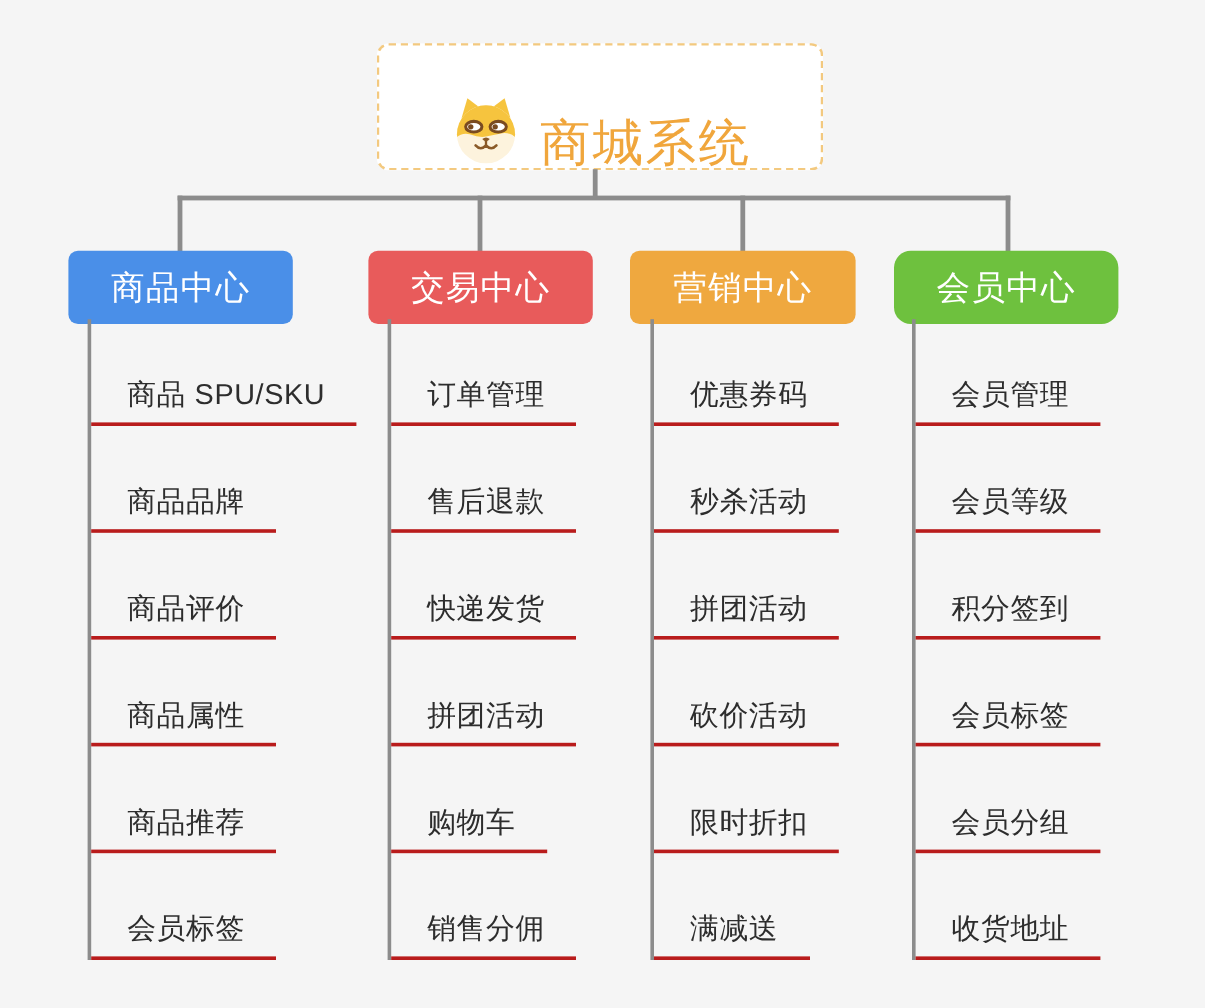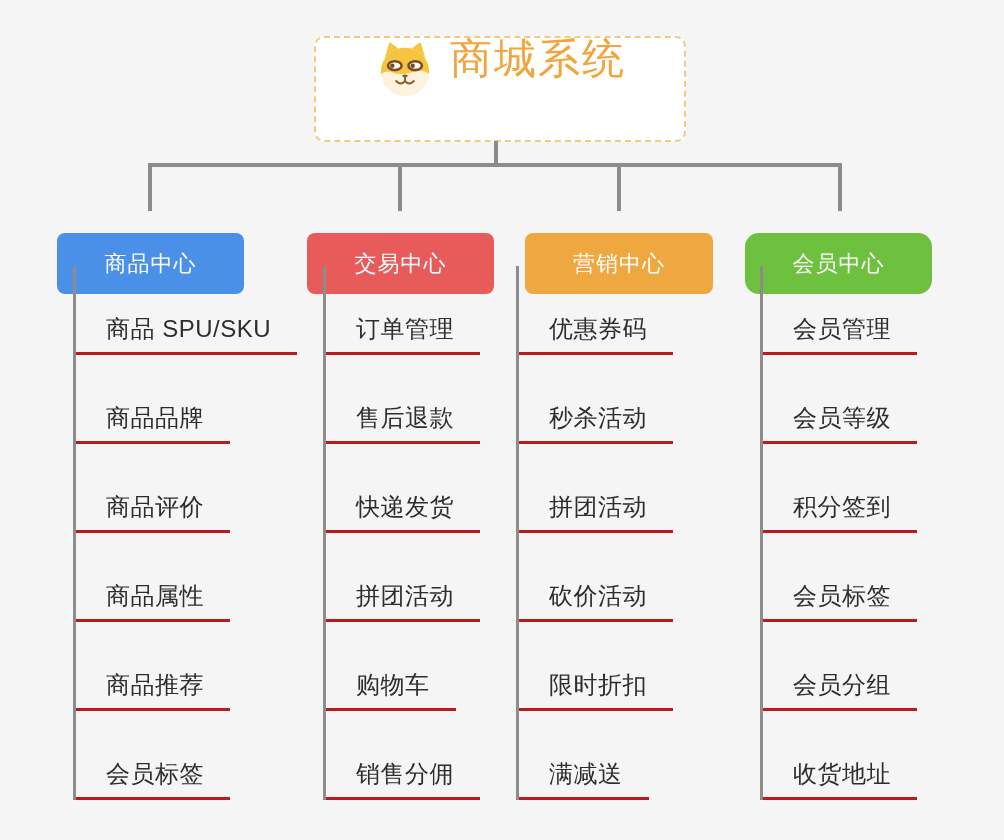--- a/index.html
+++ b/index.html
@@ -14,21 +14,21 @@
     overflow:hidden;
   }
   
   .root-node{
     position:absolute;left:314px;top:36px;
     width:372px;height:106px;
     box-sizing:border-box;
     background:#ffffff;
     border:2px dashed #f3c97f;
     border-radius:10px;
-    display:flex;align-items:flex-start;justify-content:center;
+    display:flex;align-items:flex-end;justify-content:center;
     gap:14px;
   }
   .root-title{
     font-size:42px;
     font-weight:500;
     color:#f0a63c;
     letter-spacing:2px;
     line-height:1;
   }
   .dog-icon{display:block;}
@@ -41,39 +41,38 @@
   .drop-1{left:398px;}
   .drop-2{left:617px;}
   .drop-3{left:838px;}
   
   .branch-box{
     position:absolute;top:209px;
     width:187px;height:61px;
     border-radius:8px;
     display:flex;align-items:center;justify-content:center;
     color:#ffffff;
-    font-size:22px;
+    font-size:28px;
     letter-spacing:1px;
-    margin-top:24px;
   }
   .branch-0{left:57px;}
   .branch-1{left:307px;}
   .branch-2{left:525px;width:188px;}
   .branch-3{left:745px;}
   
   .branch-list{
     position:absolute;top:266px;
     margin:0;padding:0;list-style:none;
     border-left:3px solid #8c8c8c;
     height:534px;
     box-sizing:content-box;
   }
   .list-0{left:73px;}
   .list-1{left:323px;}
-  .list-2{left:516px;}
+  .list-2{left:542px;}
   .list-3{left:760px;}
   .branch-list li{
     box-sizing:border-box;
     height:89px;
     width:-moz-fit-content;
     width:fit-content;
     display:flex;align-items:flex-end;
     padding:0 26px 7px 30px;
     border-bottom:3px solid #b91c1c;
     font-size:24px;

